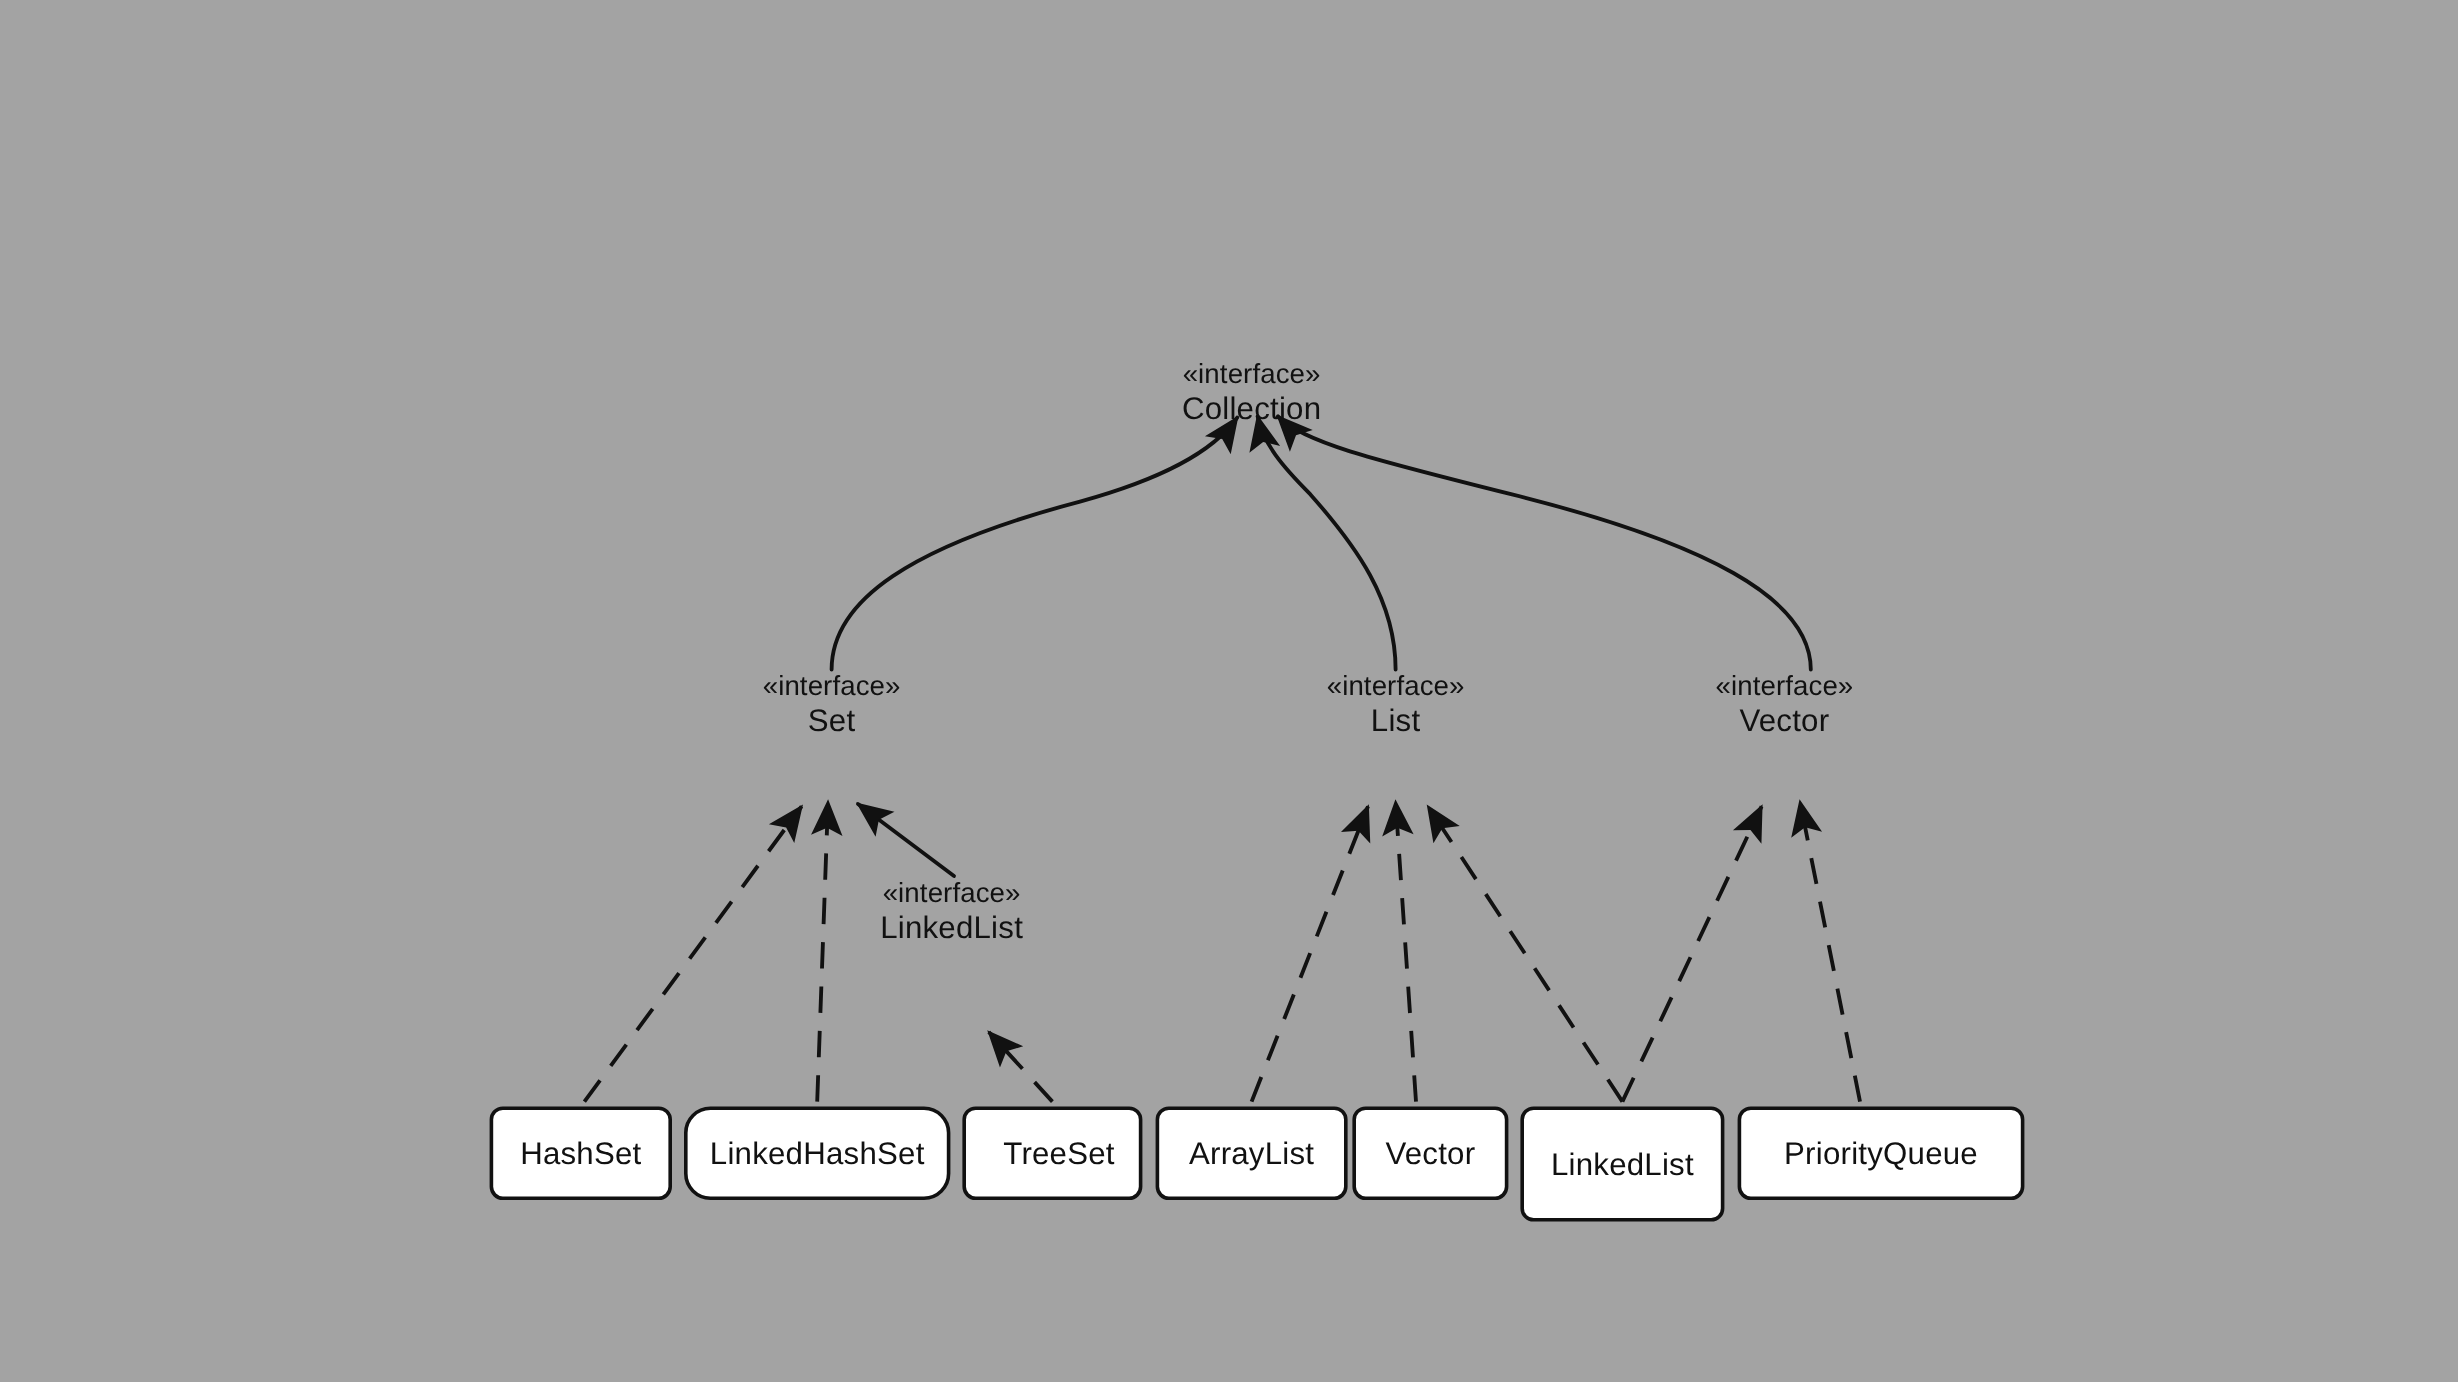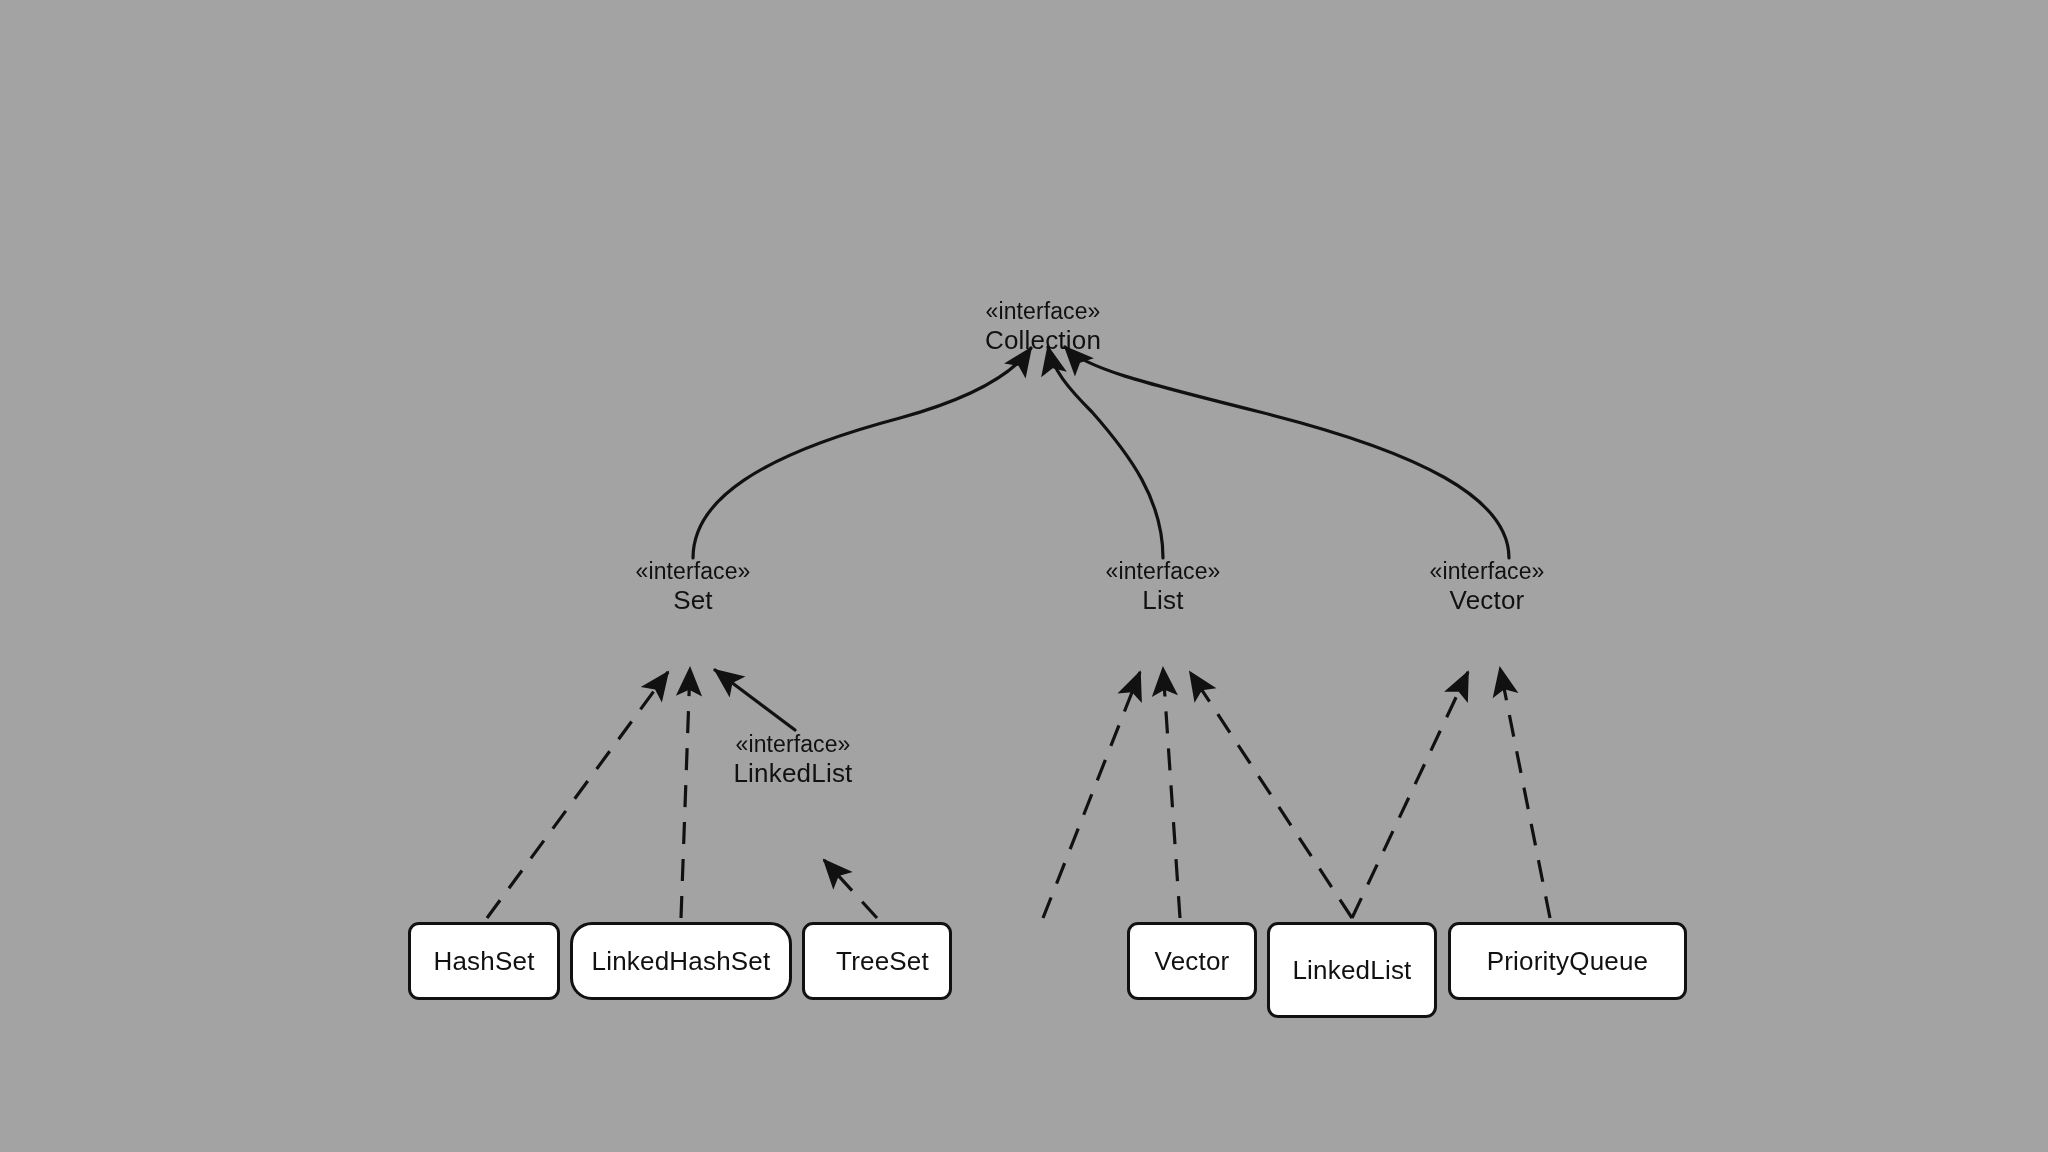--- a/index.html
+++ b/index.html
@@ -126,20 +126,23 @@
 
   <div class="clsbox" id="cls-hashset" style="left: 408px; top: 922px; width: 152px; height: 78px;">
     <span>HashSet</span>
   </div>
   <div class="clsbox" id="cls-linkedhashset" style="left: 570px; top: 922px; width: 222px; height: 78px; border-radius: 22px;">
     <span>LinkedHashSet</span>
   </div>
   <div class="clsbox" id="cls-treeset" style="left: 802px; top: 922px; width: 150px; height: 78px; padding-left: 11px;">
     <span>TreeSet</span>
   </div>
+  <div class="clsbox" id="cls-arraylist" style="left: 963px; top: 922px; width: 160px; height: 78px;">
+    <span>ArrayList</span>
+  </div>
   <div class="clsbox" id="cls-vector" style="left: 1127px; top: 922px; width: 130px; height: 78px;">
     <span>Vector</span>
   </div>
   <div class="clsbox" id="cls-linkedlist" style="left: 1267px; top: 922px; width: 170px; height: 96px;">
     <span>LinkedList</span>
   </div>
   <div class="clsbox" id="cls-priorityqueue" style="left: 1448px; top: 922px; width: 239px; height: 78px; align-items: center;">
     <span>PriorityQueue</span>
   </div>
 

